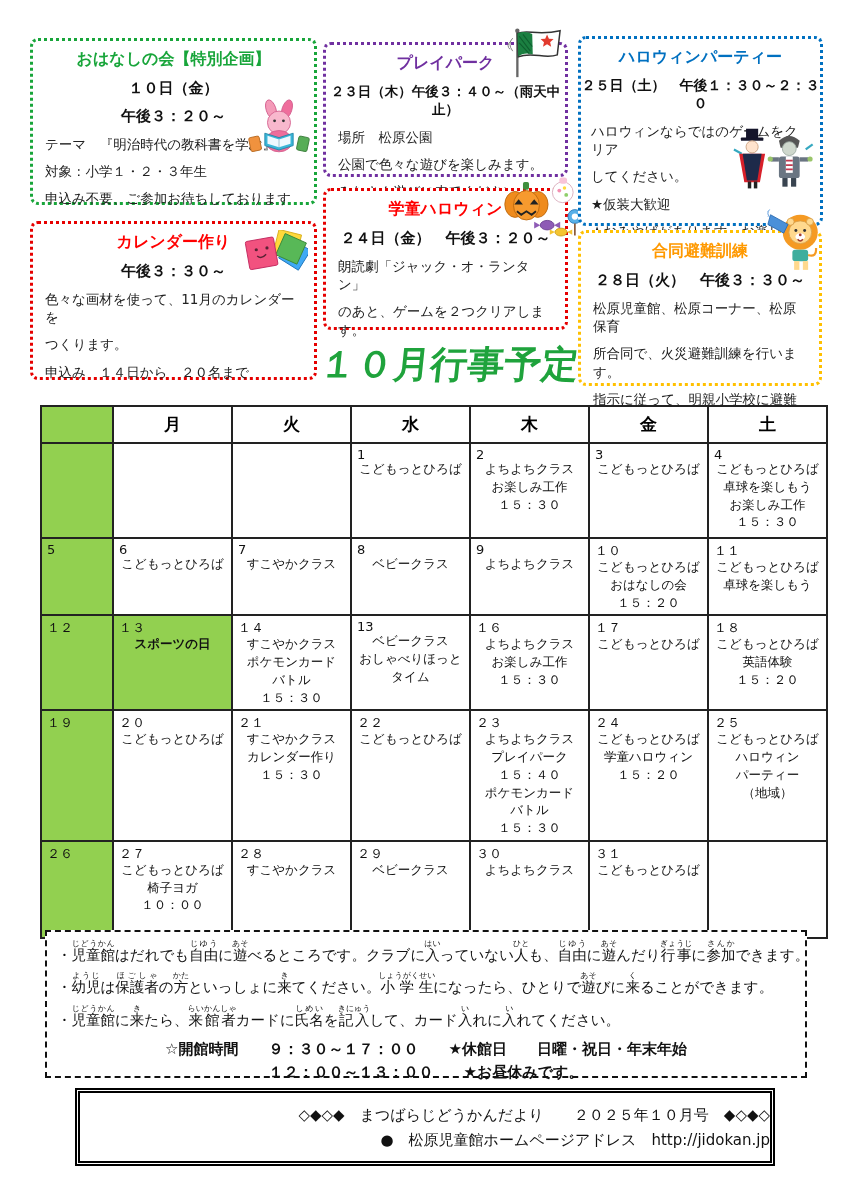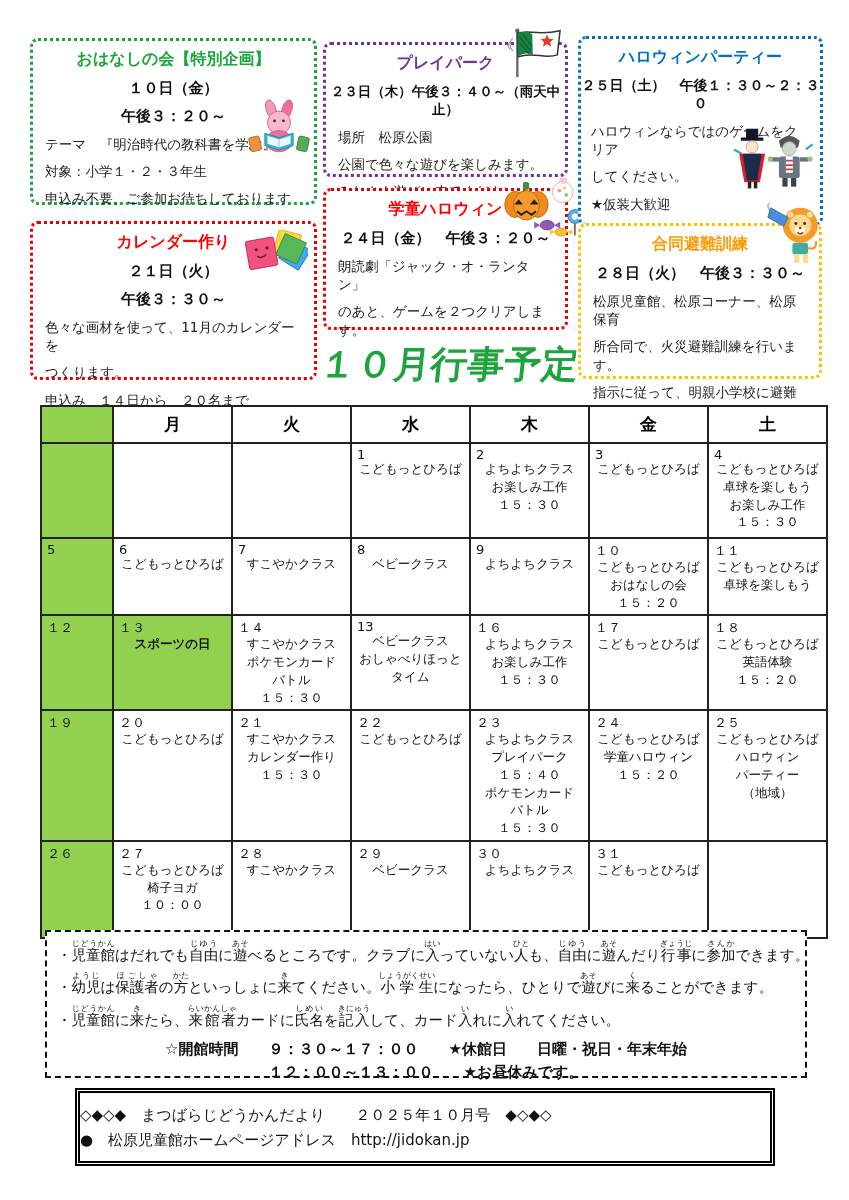--- a/index.html
+++ b/index.html
@@ -41,21 +41,21 @@
   .notes{position:absolute;left:45px;top:930px;width:762px;height:148px;border:2.5px dashed #111;
     box-sizing:border-box;padding:2px 10px 0 10px;background:#fff;}
   .note-line{font-size:14.5px;line-height:1.55;margin-top:5px;white-space:nowrap;color:#111;}
   .note-line ruby rt{font-size:8px;color:#111;}
   .hours{text-align:center;font-weight:bold;font-size:15px;color:#111;}
   .hours.h1{margin-top:9px;}
   .hours.h2{margin-top:4px;}
 
   
   .footer{position:absolute;left:75px;top:1088px;width:700px;height:78px;border:5px double #000;
-    box-sizing:border-box;text-align:left;background:#fff;}
+    box-sizing:border-box;text-align:right;background:#fff;}
   .footer .f1{font-size:15px;margin-top:13px;color:#111;}
   .footer .f2{font-size:15px;margin-top:6px;color:#111;}
 </style>
 </head>
 <body>
 
 <div class="page">
 
   <div class="ebox bd-green" style="left:30px;top:38px;width:287px;height:167px;">
     <div class="title t-green">おはなしの会【特別企画】</div>
@@ -78,21 +78,20 @@
         <rect x="56" y="42" width="12" height="16" rx="2" fill="#57ad57" stroke="#3c7d3c" transform="rotate(12 62 50)"></rect>
         <path d="M19,38 L35,43 L51,38 L51,52 L35,57 L19,52 Z" fill="#3ab6d8" stroke="#1f86a8"></path>
         <path d="M22,41 L35,45 L48,41 L48,50 L35,54 L22,50 Z" fill="#eef9ff"></path>
         <line x1="35" y1="45" x2="35" y2="54" stroke="#9abccc"></line>
       </svg>
     </span>
   </div>
 
   <div class="ebox bd-red" style="left:30px;top:221px;width:287px;height:159px;">
     <div class="title t-red">カレンダー作り</div>
-    <div class="dateline">２１日（火）</div>
     <div class="dateline">午後３：３０～</div>
     <div class="body">
         <div class="line">色々な画材を使って、11月のカレンダーを</div>
         <div class="line">つくります。</div>
         <div class="line">申込み　１４日から　２０名まで</div>
       </div>
     <span class="icon" style="right:6px;top:6px;">
       <svg width="66" height="52" viewBox="0 0 74 58">
         <rect x="38" y="2" width="26" height="26" fill="#ffd93b" stroke="#d9af1f" transform="rotate(14 51 15)"></rect>
         <rect x="46" y="14" width="26" height="26" fill="#3fa9f5" stroke="#2277bb" transform="rotate(32 59 27)"></rect>
@@ -192,21 +191,21 @@
         <rect x="49" y="35" width="9" height="5" fill="#6a7582"></rect>
           <rect x="82" y="35" width="10" height="5" fill="#6a7582"></rect>
         <circle cx="48" cy="37" r="3" fill="#9ac56a"></circle>
           <circle cx="94" cy="37" r="3" fill="#9ac56a"></circle>
         <rect x="62" y="59" width="6" height="10" fill="#394450"></rect>
           <rect x="72" y="59" width="6" height="10" fill="#394450"></rect>
       </svg>
     </span>
   </div>
 
-  <div class="ebox bd-orange" style="left:578px;top:223px;width:244px;height:156px;">
+  <div class="ebox bd-orange" style="left:578px;top:230px;width:244px;height:156px;">
     <div class="title t-orange">合同避難訓練</div>
     <div class="dateline">２８日（火）　午後３：３０～</div>
     <div class="body" style="margin-top:2px;">
         <div class="line">松原児童館、松原コーナー、松原保育</div>
         <div class="line">所合同で、火災避難訓練を行います。</div>
         <div class="line">指示に従って、明親小学校に避難しま</div>
         <div class="line">す。</div>
       </div>
     <span class="icon" style="right:-4px;top:-24px;">
       <svg width="56" height="64" viewBox="0 0 64 72">

